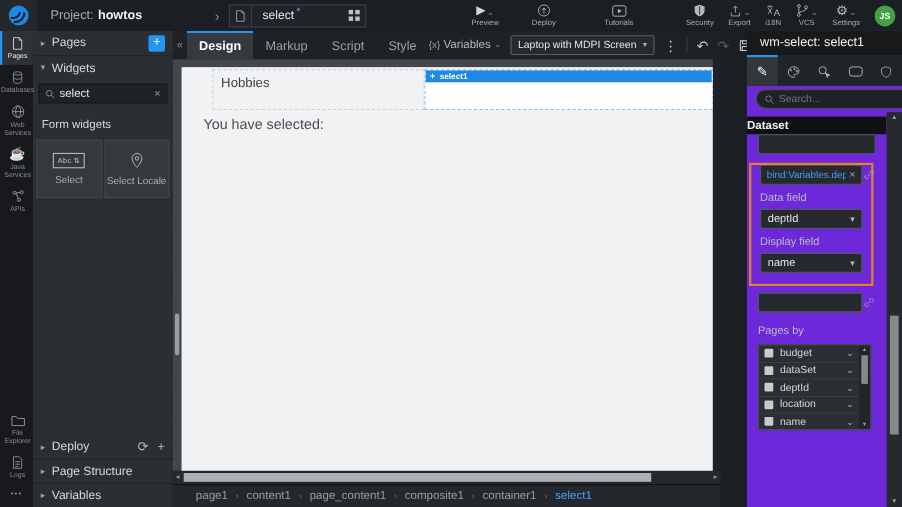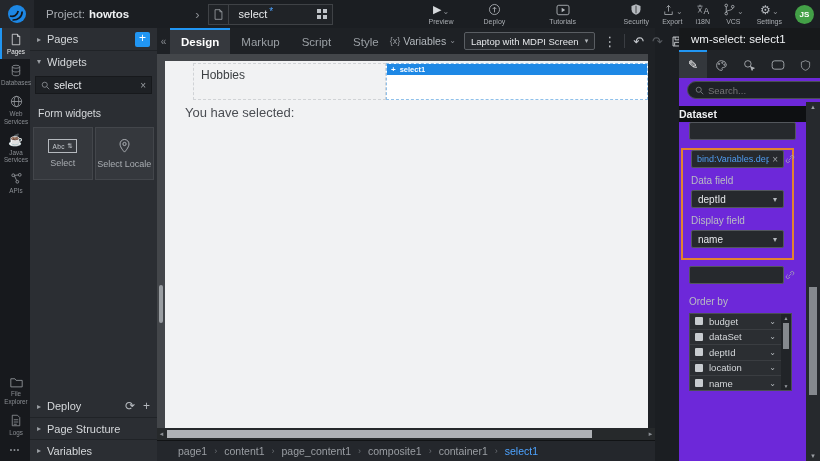--- a/index.html
+++ b/index.html
@@ -507,21 +507,21 @@
           <span class="link-out">
             <svg width="12" height="12" viewBox="0 0 16 16" fill="none" stroke="#a9adb2">
                 <path d="M6 10l4-4"></path>
                 <path d="M5 7.5L3.4 9.1a2.2 2.2 0 003.1 3.1L8.1 10.6"></path>
                 <path d="M11 8.5l1.6-1.6a2.2 2.2 0 00-3.1-3.1L7.9 5.4"></path>
               </svg>
           </span>
         </div>
       </div>
 
-      <div class="fld-label" style="padding-top:12px;">Order by</div>
+      <div class="fld-label" style="padding-top:12px;">Pages by</div>
       <div class="orderby-box">
         <div class="ob-rows">
           <div class="ob-row">
             <span class="ob-check"></span>
             <span class="ob-lbl">budget</span>
             <span class="ob-car">⌄</span>
           </div>
           <div class="ob-row">
             <span class="ob-check"></span>
             <span class="ob-lbl">dataSet</span>

